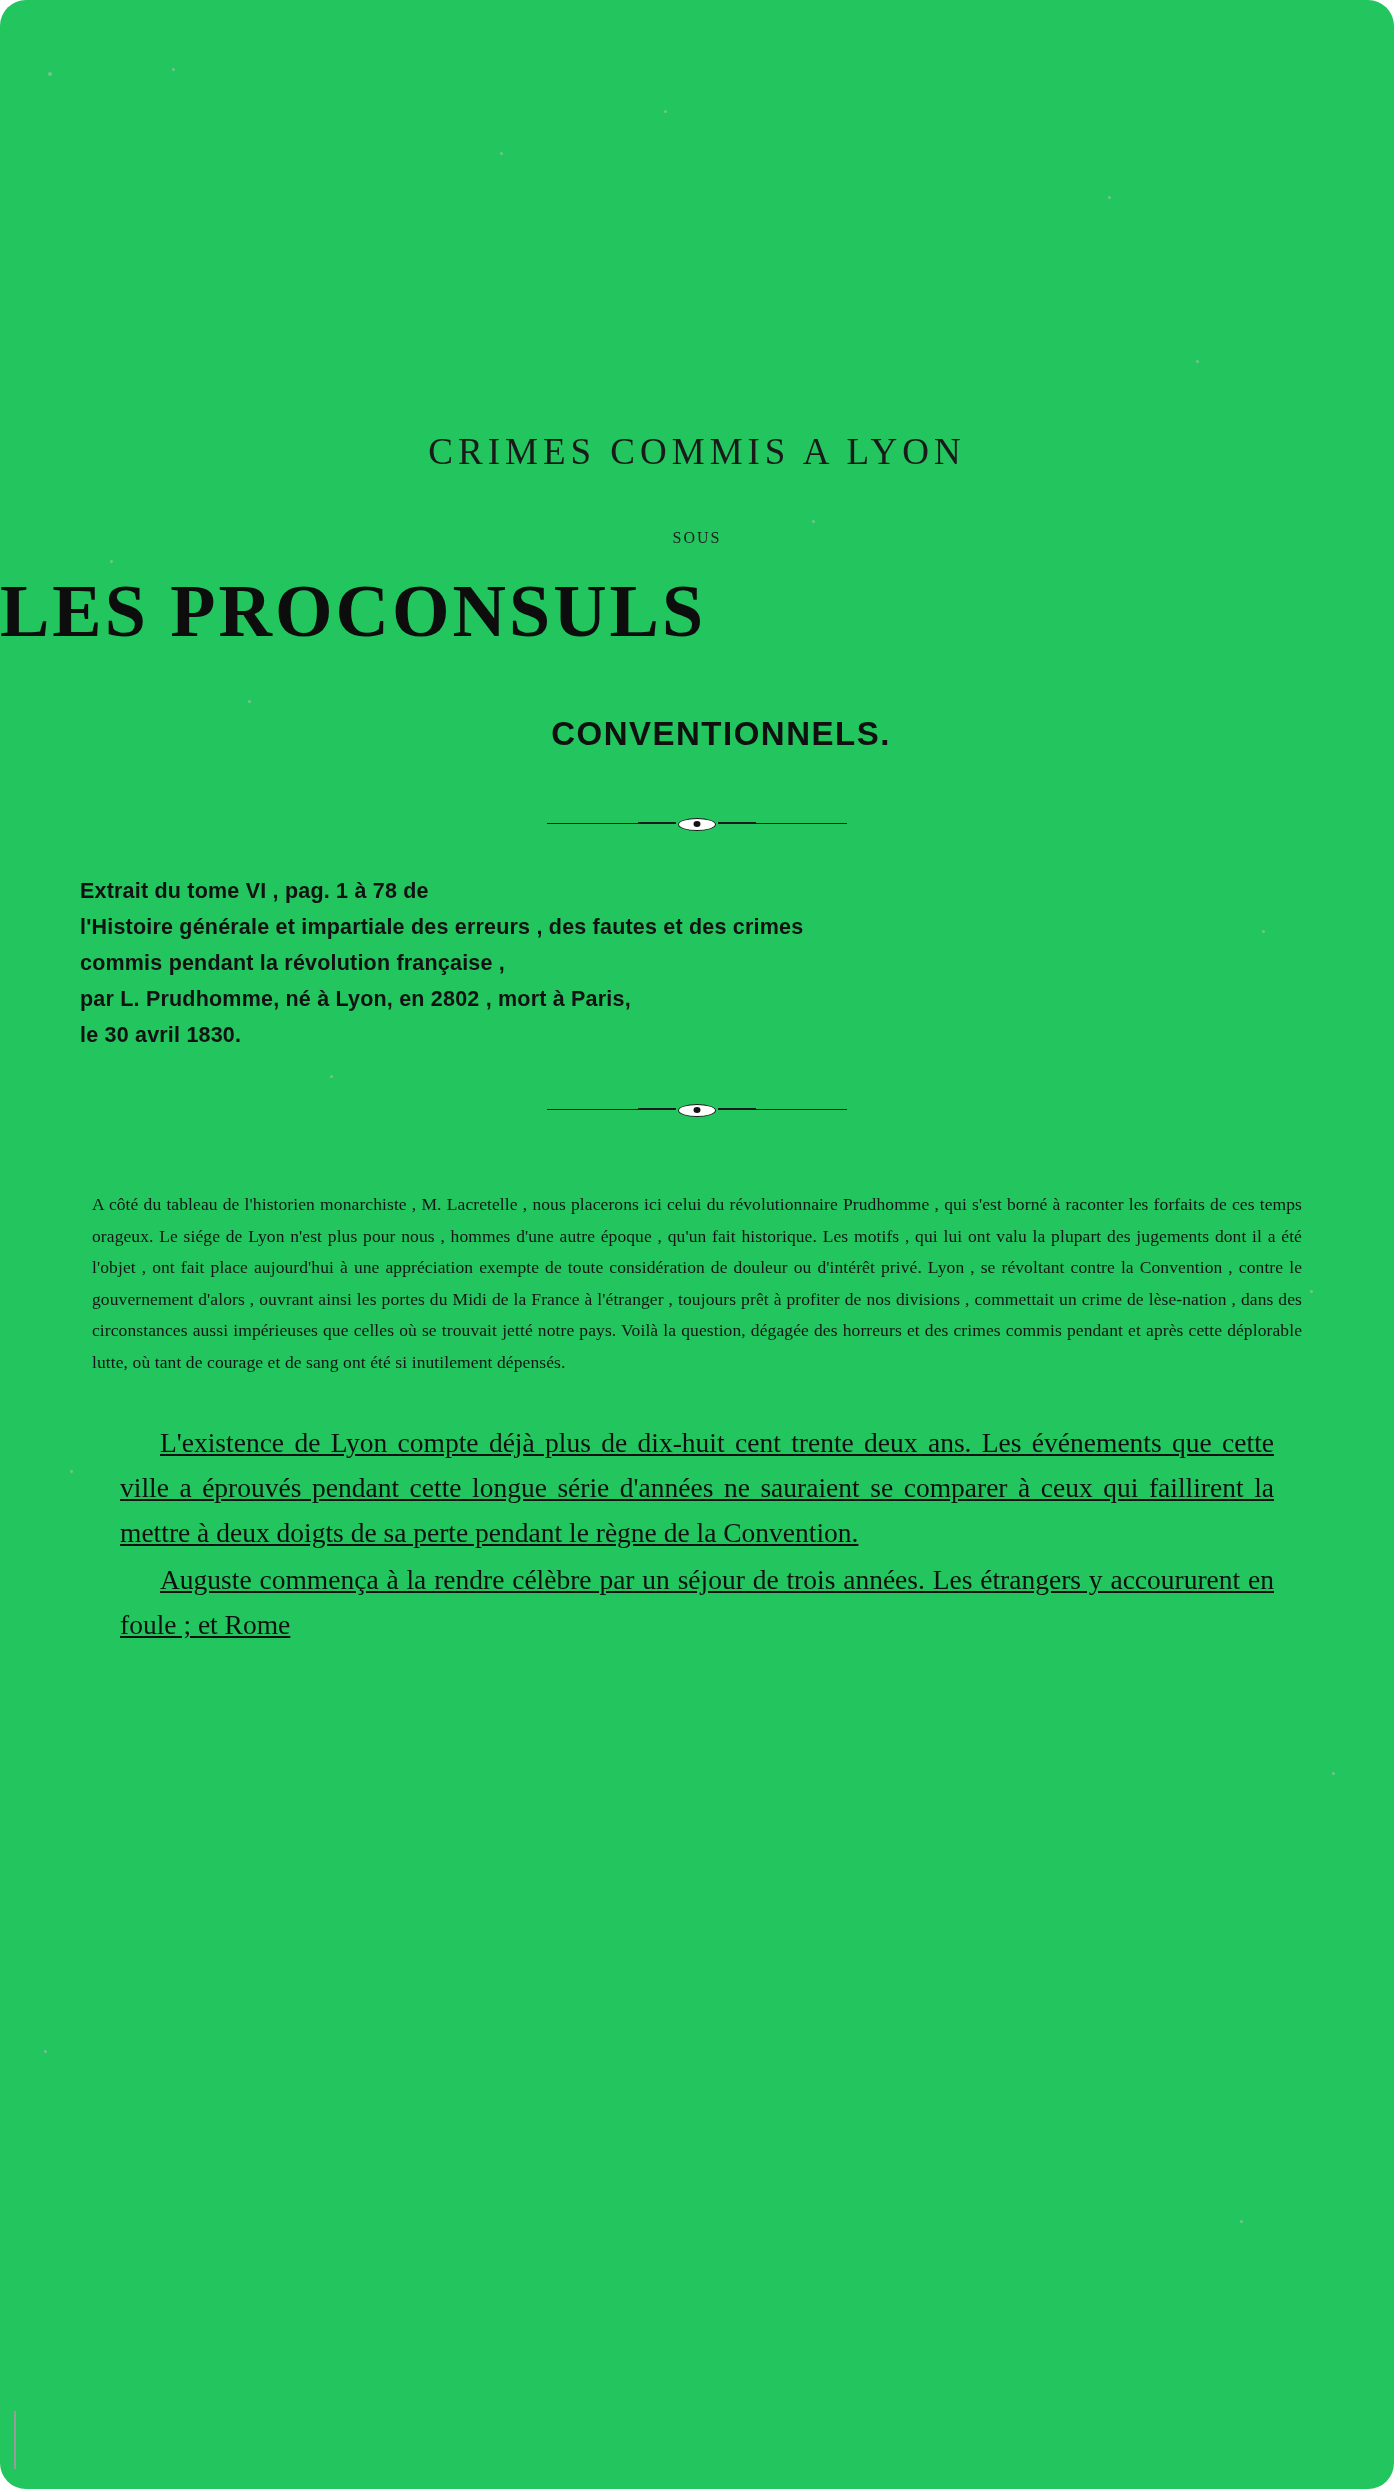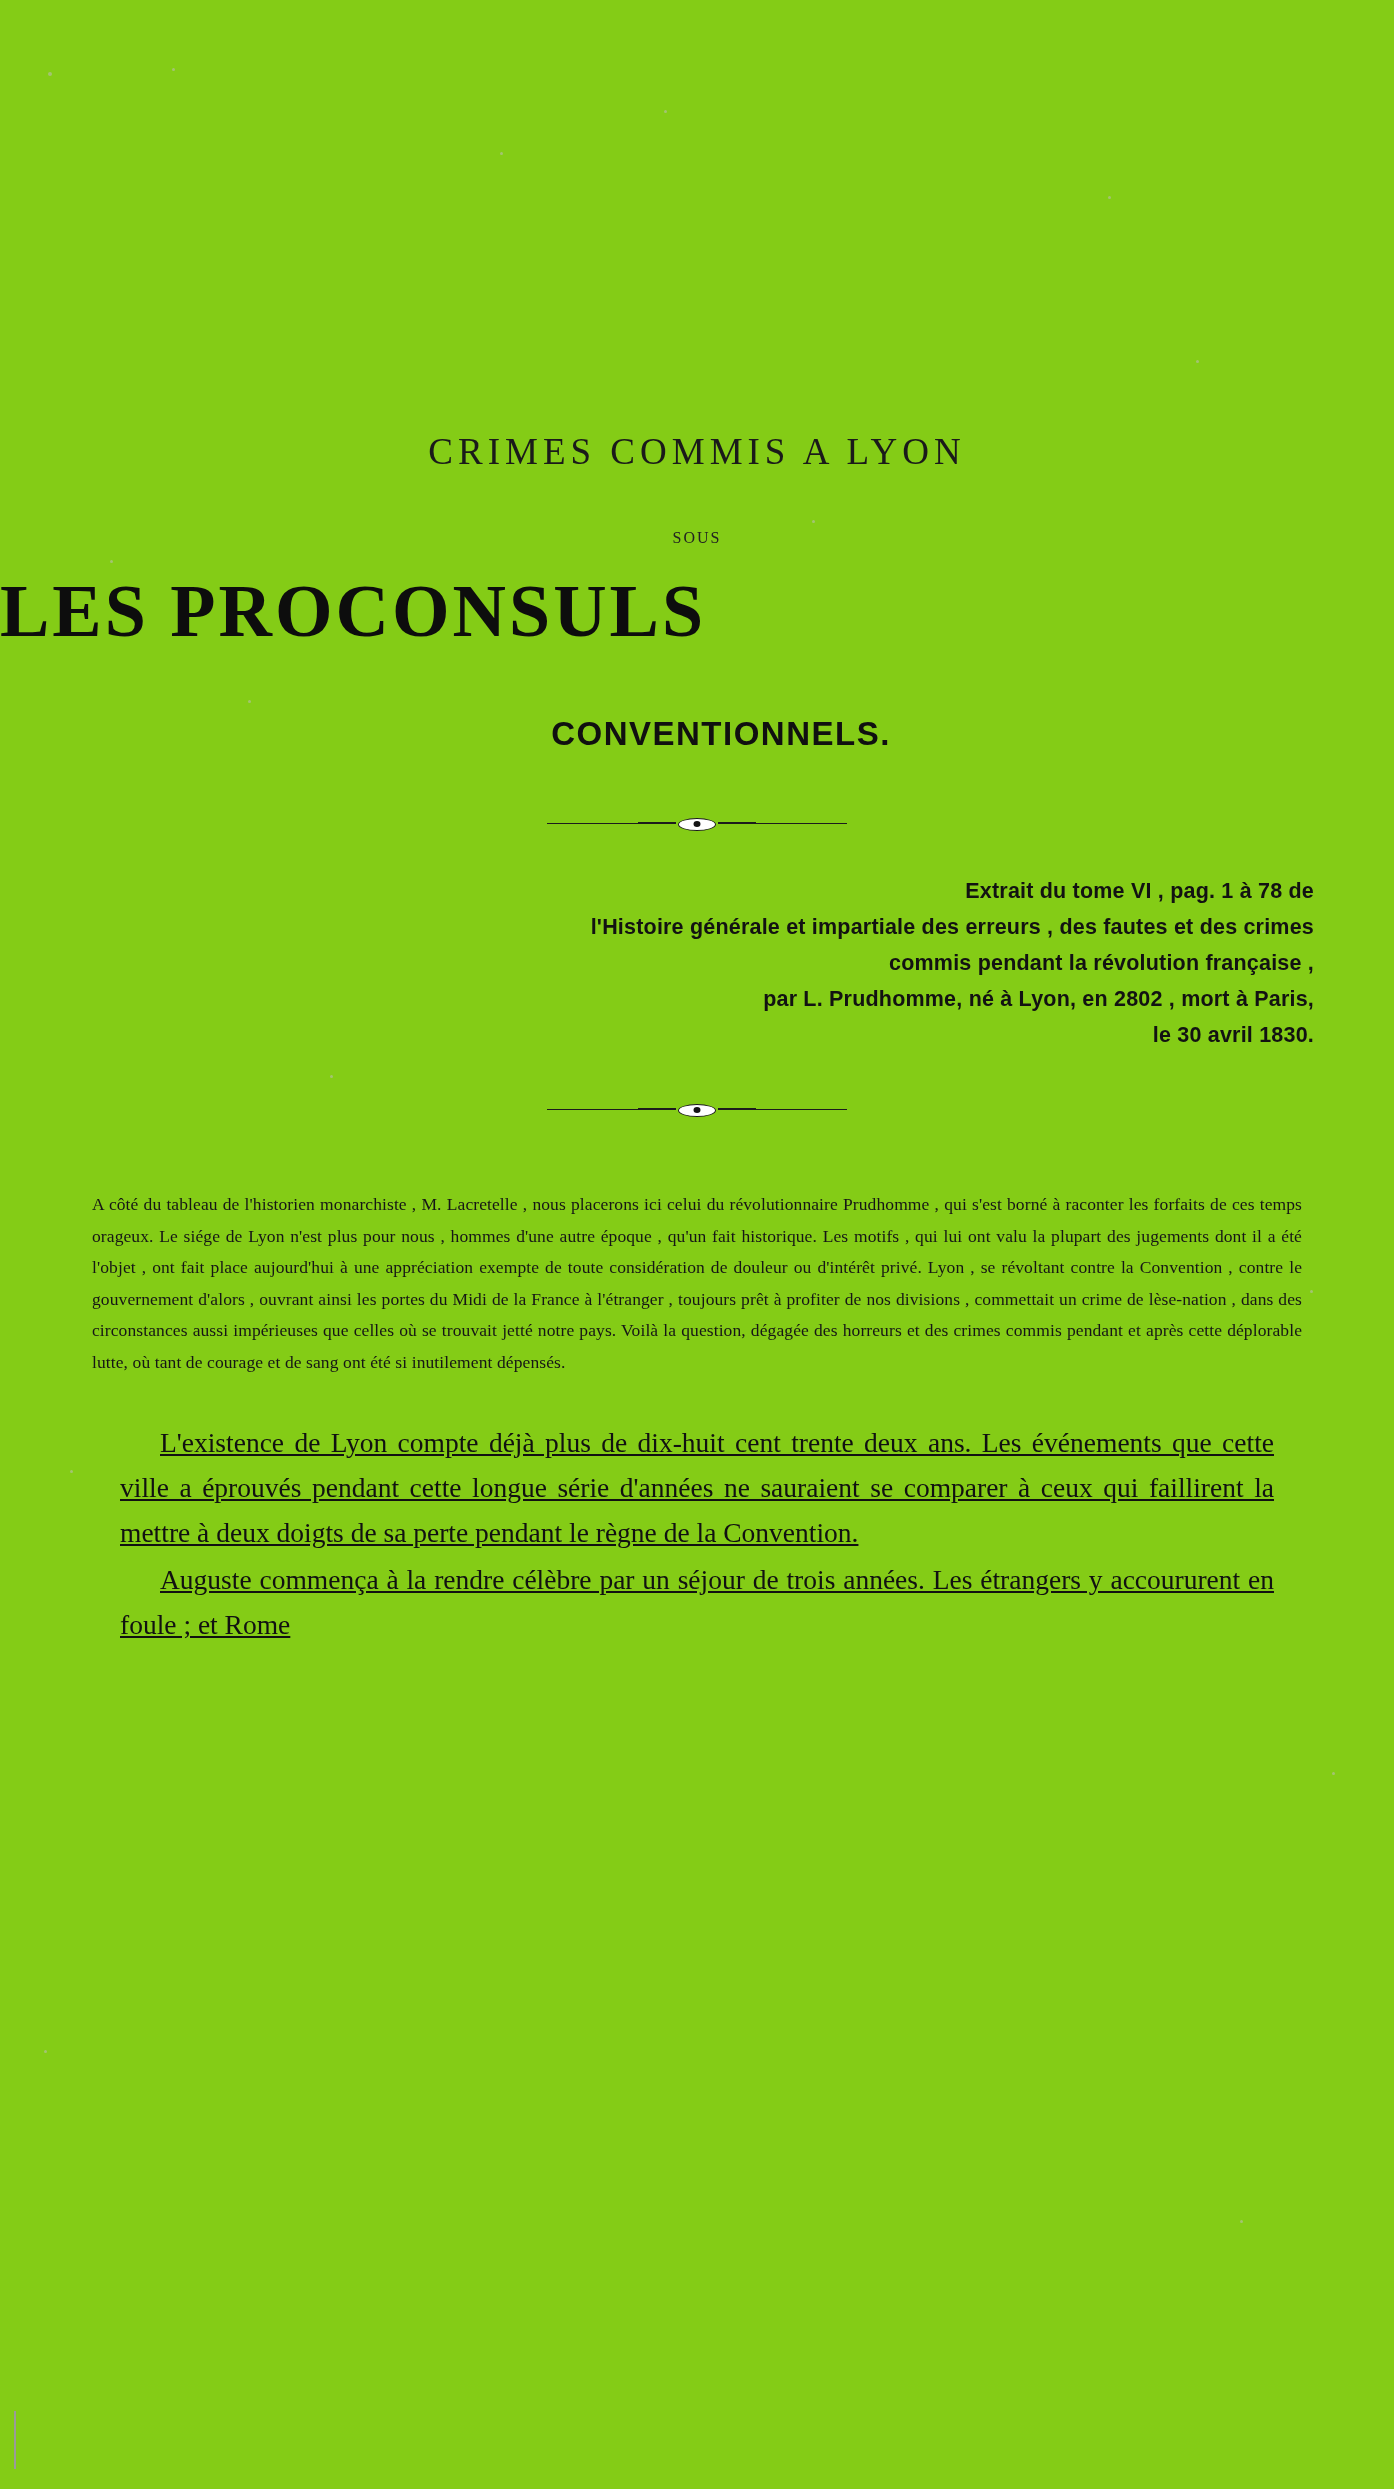--- a/index.html
+++ b/index.html
@@ -12,21 +12,22 @@
     height: 2489px;
     position: relative;
     font-family: "Liberation Serif", serif;
     color: #111111;
     overflow: hidden;
   }
 
   .page {
     position: absolute;
     inset: 0;
-    background: #84cc16;
+    background: #22c55e;
+    border-radius: 26px;
   }
 
   
   .speck {
     position: absolute;
     background: #bdbdbd;
     border-radius: 50%;
     opacity: .55;
   }
 
@@ -129,21 +130,21 @@
   .ornament .knot .tail.l { left: 0; }
   .ornament .knot .tail.r { right: 0; }
 
   .orn-1 { margin-top: 58px; }
   .orn-2 { margin-top: 44px; }
 
   
   .extract {
     font-family: "Liberation Sans", sans-serif;
     font-weight: 700;
-    text-align: right;
+    text-align: left;
     font-size: 21.5px;
     line-height: 36px;
     color: #121212;
     margin-top: 36px;
     padding: 0 80px;
     letter-spacing: .2px;
   }
   .extract .ln { display: block; white-space: nowrap; }
 
   

